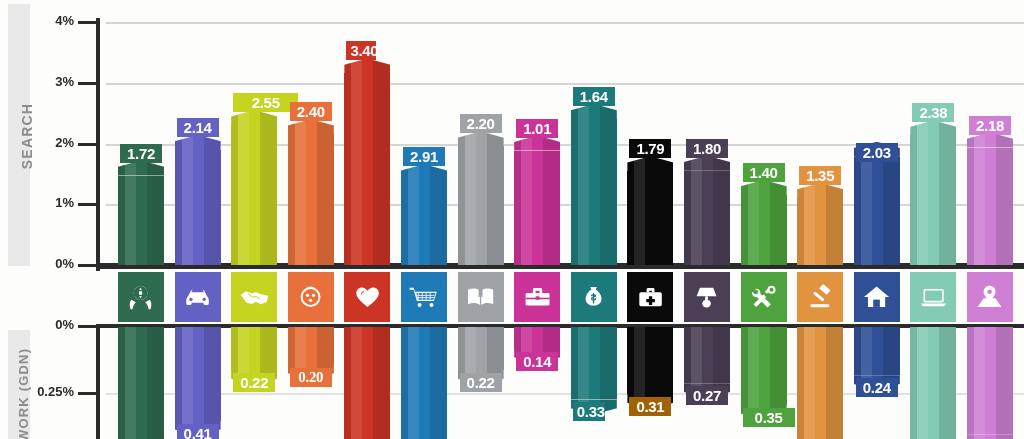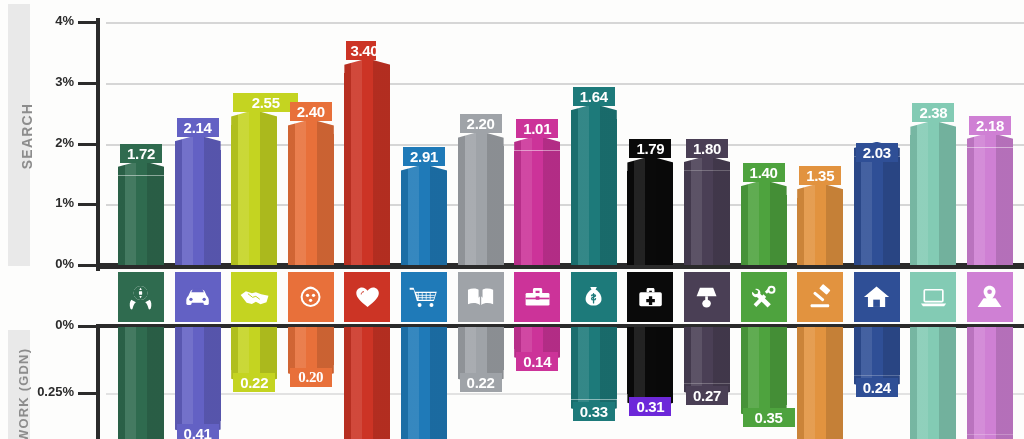--- a/index.html
+++ b/index.html
@@ -371,21 +371,21 @@
       </div>
       <div class="bar-col" style="left:570.8px; top:326px; width:46px; height:88.44px;">
         <div class="bar-body" style="top:0; height:73.44px; background:#1d7a7a;">
           <div class="facets"></div>
         </div>
         <div class="bar-head" style="top:73.44px; height:15px; background:#1d7a7a;
      clip-path: polygon(0% 0%, 100% 0%, 100% 58%, 50% 100%, 0% 58%);">
           <div class="facets"></div>
         </div>
       </div>
-      <div class="val-label" style="left:572.8px; top:402.44px; width:42px; background:#1d7a7a;">0.33</div>
+      <div class="val-label" style="left:572.8px; top:402.44px; width:32px; background:#1d7a7a;">0.33</div>
       <div class="bar-up" style="left:627.4000000000001px; top:156.2575px; width:46px; height:108.7425px;">
         <div class="bar-body" style="top:15px; bottom:0; background:#0a0a0a;">
           <div class="facets"></div>
         </div>
         <div class="bar-head" style="height:15px; background:#0a0a0a;
      clip-path: polygon(0% 100%, 0% 42%, 50% 0%, 100% 42%, 100% 100%);">
           <div class="facets"></div>
         </div>
       </div>
       <div class="val-label" style="left:629.4000000000001px; top:139.2575px; width:42px; background:#0a0a0a;">1.79</div>
@@ -398,21 +398,21 @@
       </div>
       <div class="bar-col" style="left:627.4000000000001px; top:326px; width:46px; height:83.08px;">
         <div class="bar-body" style="top:0; height:68.08px; background:#0a0a0a;">
           <div class="facets"></div>
         </div>
         <div class="bar-head" style="top:68.08px; height:15px; background:#0a0a0a;
      clip-path: polygon(0% 0%, 100% 0%, 100% 58%, 50% 100%, 0% 58%);">
           <div class="facets"></div>
         </div>
       </div>
-      <div class="val-label" style="left:629.4000000000001px; top:397.08px; width:42px; background:#6d28d9;">0.31</div>
+      <div class="val-label" style="left:629.4000000000001px; top:397.08px; width:42px; background:#a16207;">0.31</div>
       <div class="bar-up" style="left:684px; top:155.64999999999998px; width:46px; height:109.35000000000001px;">
         <div class="bar-body" style="top:15px; bottom:0; background:#4a3f55;">
           <div class="facets"></div>
         </div>
         <div class="bar-head" style="height:15px; background:#4a3f55;
      clip-path: polygon(0% 100%, 0% 42%, 50% 0%, 100% 42%, 100% 100%);">
           <div class="facets"></div>
         </div>
       </div>
       <div class="val-label" style="left:686px; top:138.64999999999998px; width:42px; background:#4a3f55;">1.80</div>

